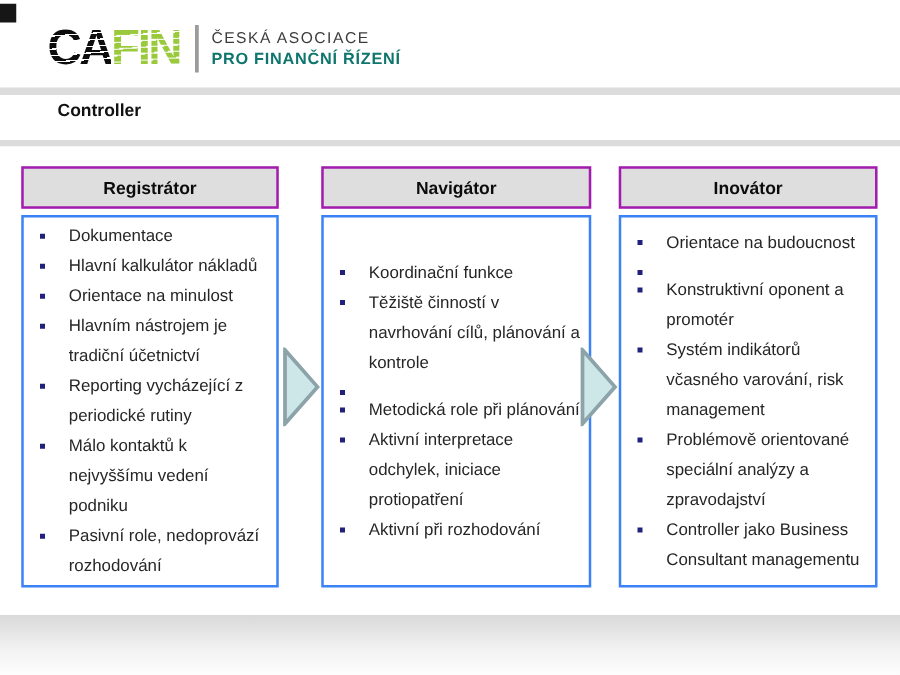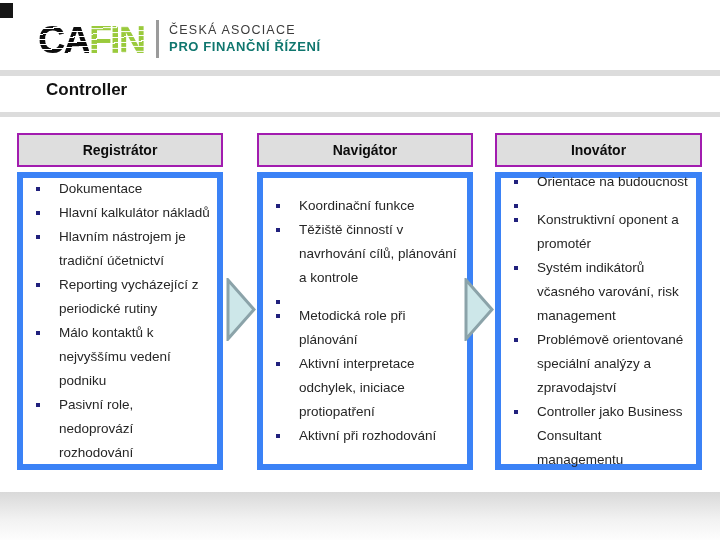--- a/index.html
+++ b/index.html
@@ -17,31 +17,31 @@
   .brand-fin{color:#9aca3c;
     background:repeating-linear-gradient(176deg,#9aca3c 0 4px,#ffffff 4px 5px);
     -webkit-background-clip:text;background-clip:text;-webkit-text-fill-color:transparent;}
   .logo-sep{width:3px;height:38px;background:#9b9b9b;margin:0 10px 0 12px;}
   .tagline{display:flex;flex-direction:column;justify-content:flex-start;}
   .tagline-1{font-size:12.5px;color:#3c3c3c;letter-spacing:1.2px;line-height:1.25;}
   .tagline-2{font-size:13px;color:#0f766e;font-weight:bold;letter-spacing:0.6px;line-height:1.25;}
   .hband{position:absolute;left:0;width:720px;background:#dcdcdc;}
   .hband-1{top:70px;height:6px;}
   .hband-2{top:112px;height:5px;}
-  .slide-title{position:absolute;left:46px;top:80px;font-size:17px;font-weight:bold;color:#111111;}
+  .slide-title{position:absolute;left:46px;top:80px;font-size:14px;font-weight:bold;color:#111111;}
   
   .col-header{
     position:absolute;top:133px;height:34px;box-sizing:border-box;
     background:#dedede;border:2px solid #a21caf;
     display:flex;align-items:center;justify-content:center;
     font-size:14px;font-weight:bold;color:#0c0c0c;
   }
   .col-body{
     position:absolute;top:172px;height:298px;box-sizing:border-box;
-    background:#ffffff;border:6px solid #3b82f6;
+    background:#ffffff;border:2px solid #3b82f6;
     display:flex;flex-direction:column;justify-content:center;
     padding:0 6px 0 13px;
   }
   .c1{left:17px;width:206px;}
   .c2{left:257px;width:216px;}
   .c3{left:495px;width:207px;}
   .item{display:flex;align-items:flex-start;}
   .bullet{flex:none;width:4px;height:4px;background:#21217d;margin-top:10px;}
   .item-text{margin-left:19px;font-size:13.5px;line-height:24px;color:#262626;}
   
@@ -75,20 +75,24 @@
 
 <div class="col-header c1">Registrátor</div>
 <div class="col-body c1">
   <div class="item">
       <span class="bullet"></span>
       <div class="item-text">Dokumentace</div>
     </div>
   <div class="item">
       <span class="bullet"></span>
       <div class="item-text">Hlavní kalkulátor nákladů</div>
+    </div>
+  <div class="item">
+      <span class="bullet"></span>
+      <div class="item-text">Orientace na minulost</div>
     </div>
   <div class="item">
       <span class="bullet"></span>
       <div class="item-text">Hlavním nástrojem je tradiční účetnictví</div>
     </div>
   <div class="item">
       <span class="bullet"></span>
       <div class="item-text">Reporting vycházející z periodické rutiny</div>
     </div>
   <div class="item">

